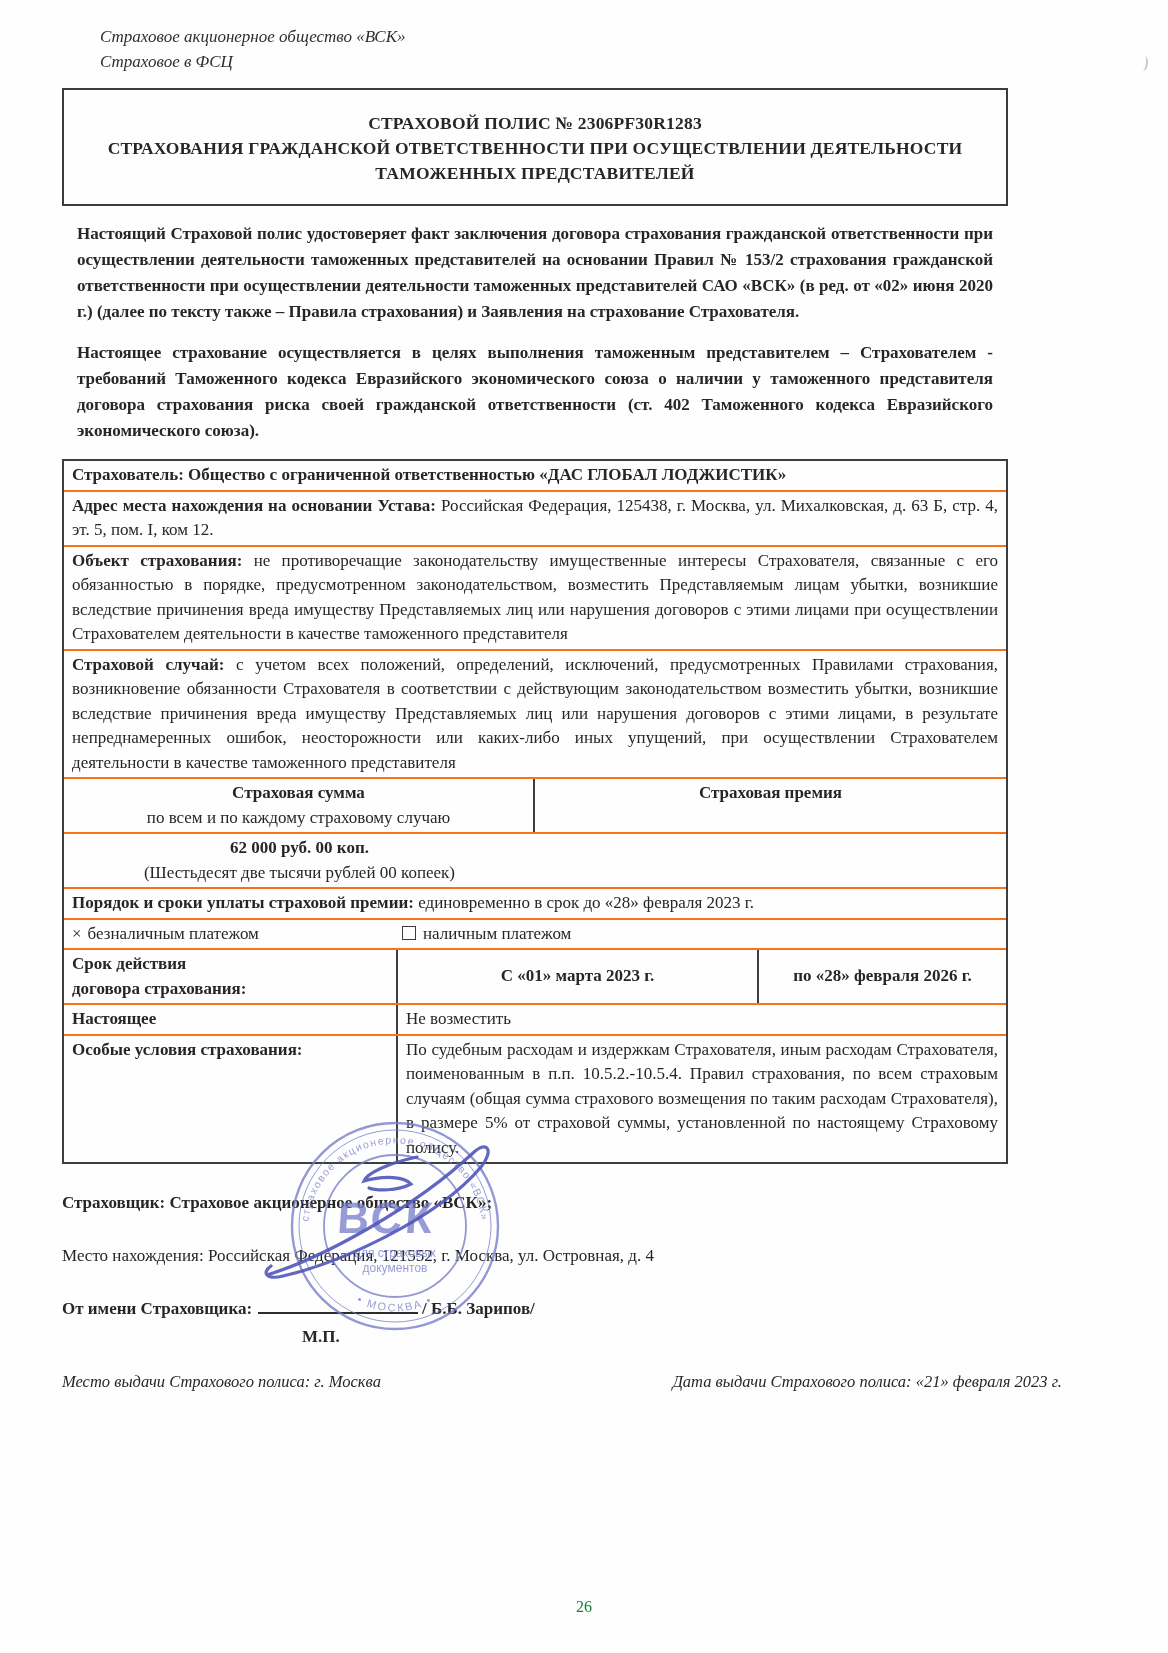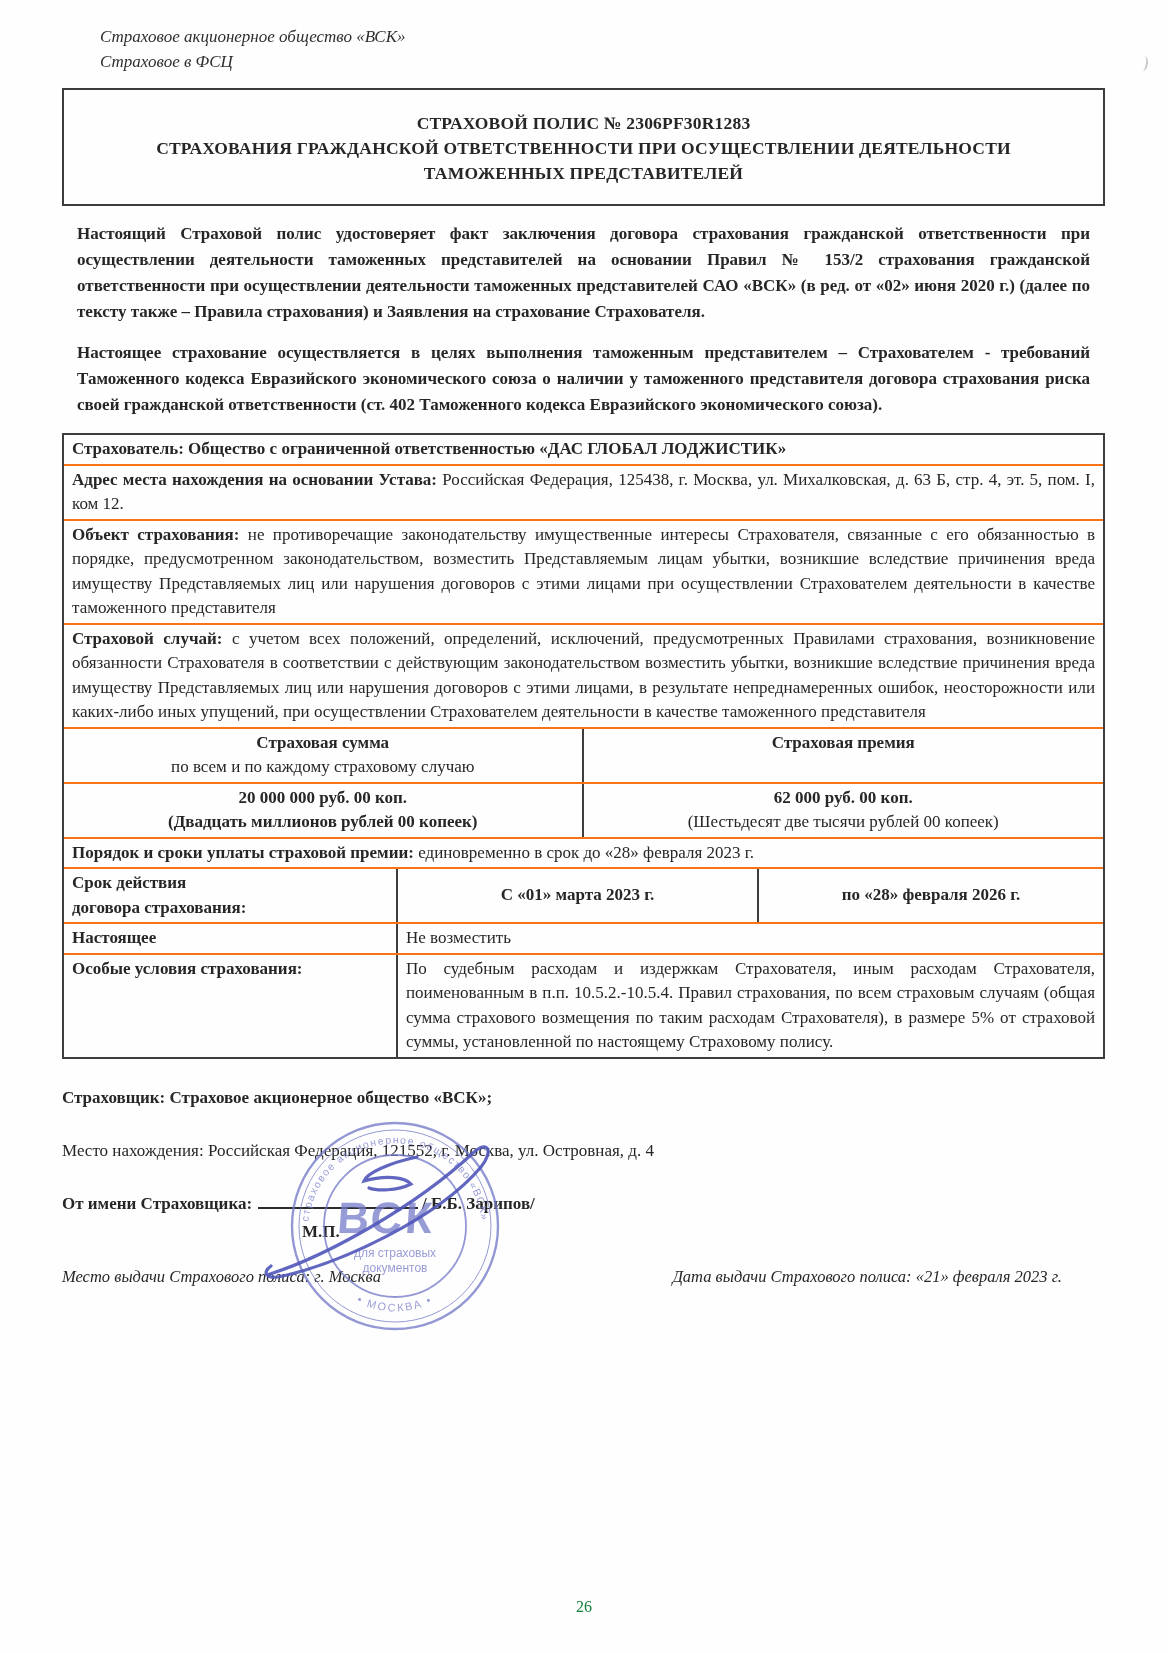--- a/index.html
+++ b/index.html
@@ -7,21 +7,21 @@
     position:relative;
     width:1168px;height:1653px;
     margin:0 auto;
     background:#fefefe;
     font-family:"Liberation Serif", serif;
     color:#262626;
     overflow:hidden;
   }
   .letterhead{position:absolute;left:100px;top:24px;font-style:italic;font-size:17px;line-height:25px;color:#2e2e2e;}
   .artifact{position:absolute;right:20px;top:56px;width:7px;height:15px;border-right:2px solid #c6c6c6;border-radius:60%;transform:rotate(8deg);}
-  .content{position:absolute;left:62px;top:88px;width:1043px;}
+  .content{position:absolute;left:62px;top:88px;width:946px;}
   .title-box{
     border:2px solid #3c3c3c;
     padding:21px 10px 18px 10px;
     text-align:center;
     font-weight:bold;
     font-size:17.5px;
     line-height:25px;
     letter-spacing:.2px;
   }
   .preamble{margin-top:10px;font-weight:bold;font-size:17px;line-height:26px;text-align:justify;}
@@ -108,35 +108,39 @@
         <div class="cell left">
           <div class="bold">Страховая сумма</div>
           <div>по всем и по каждому страховому случаю</div>
         </div>
         <div class="cell">
           <div class="bold">Страховая премия</div>
         </div>
       </div>
 
       <div class="prow grid amounts">
-        <div class="cell left">
-          <div class="bold">20 000 000 руб. 00 коп.</div>
-          <div class="bold">(Двадцать миллионов рублей 00 копеек)</div>
-        </div>
         <div class="cell">
           <div class="bold">62 000 руб. 00 коп.</div>
           <div>(Шестьдесят две тысячи рублей 00 копеек)</div>
         </div>
       </div>
 
       <div class="prow">
         <span class="lbl">Порядок и сроки уплаты страховой премии:</span>
         <span>единовременно в срок до «28» февраля 2023 г.</span>
       </div>
 
+      <div class="prow methods">
+        <div class="opt">
+          <span class="xmark">×</span><span>безналичным платежом</span>
+        </div>
+        <div class="opt">
+          <span class="chk"></span><span>наличным платежом</span>
+        </div>
+      </div>
 
       <div class="prow grid term">
         <div class="cell bold">
           <div>Срок  действия</div>
           <div>договора страхования:</div>
         </div>
         <div class="cell mid">С «01» марта 2023 г.</div>
         <div class="cell right">по «28» февраля 2026 г.</div>
       </div>
 

